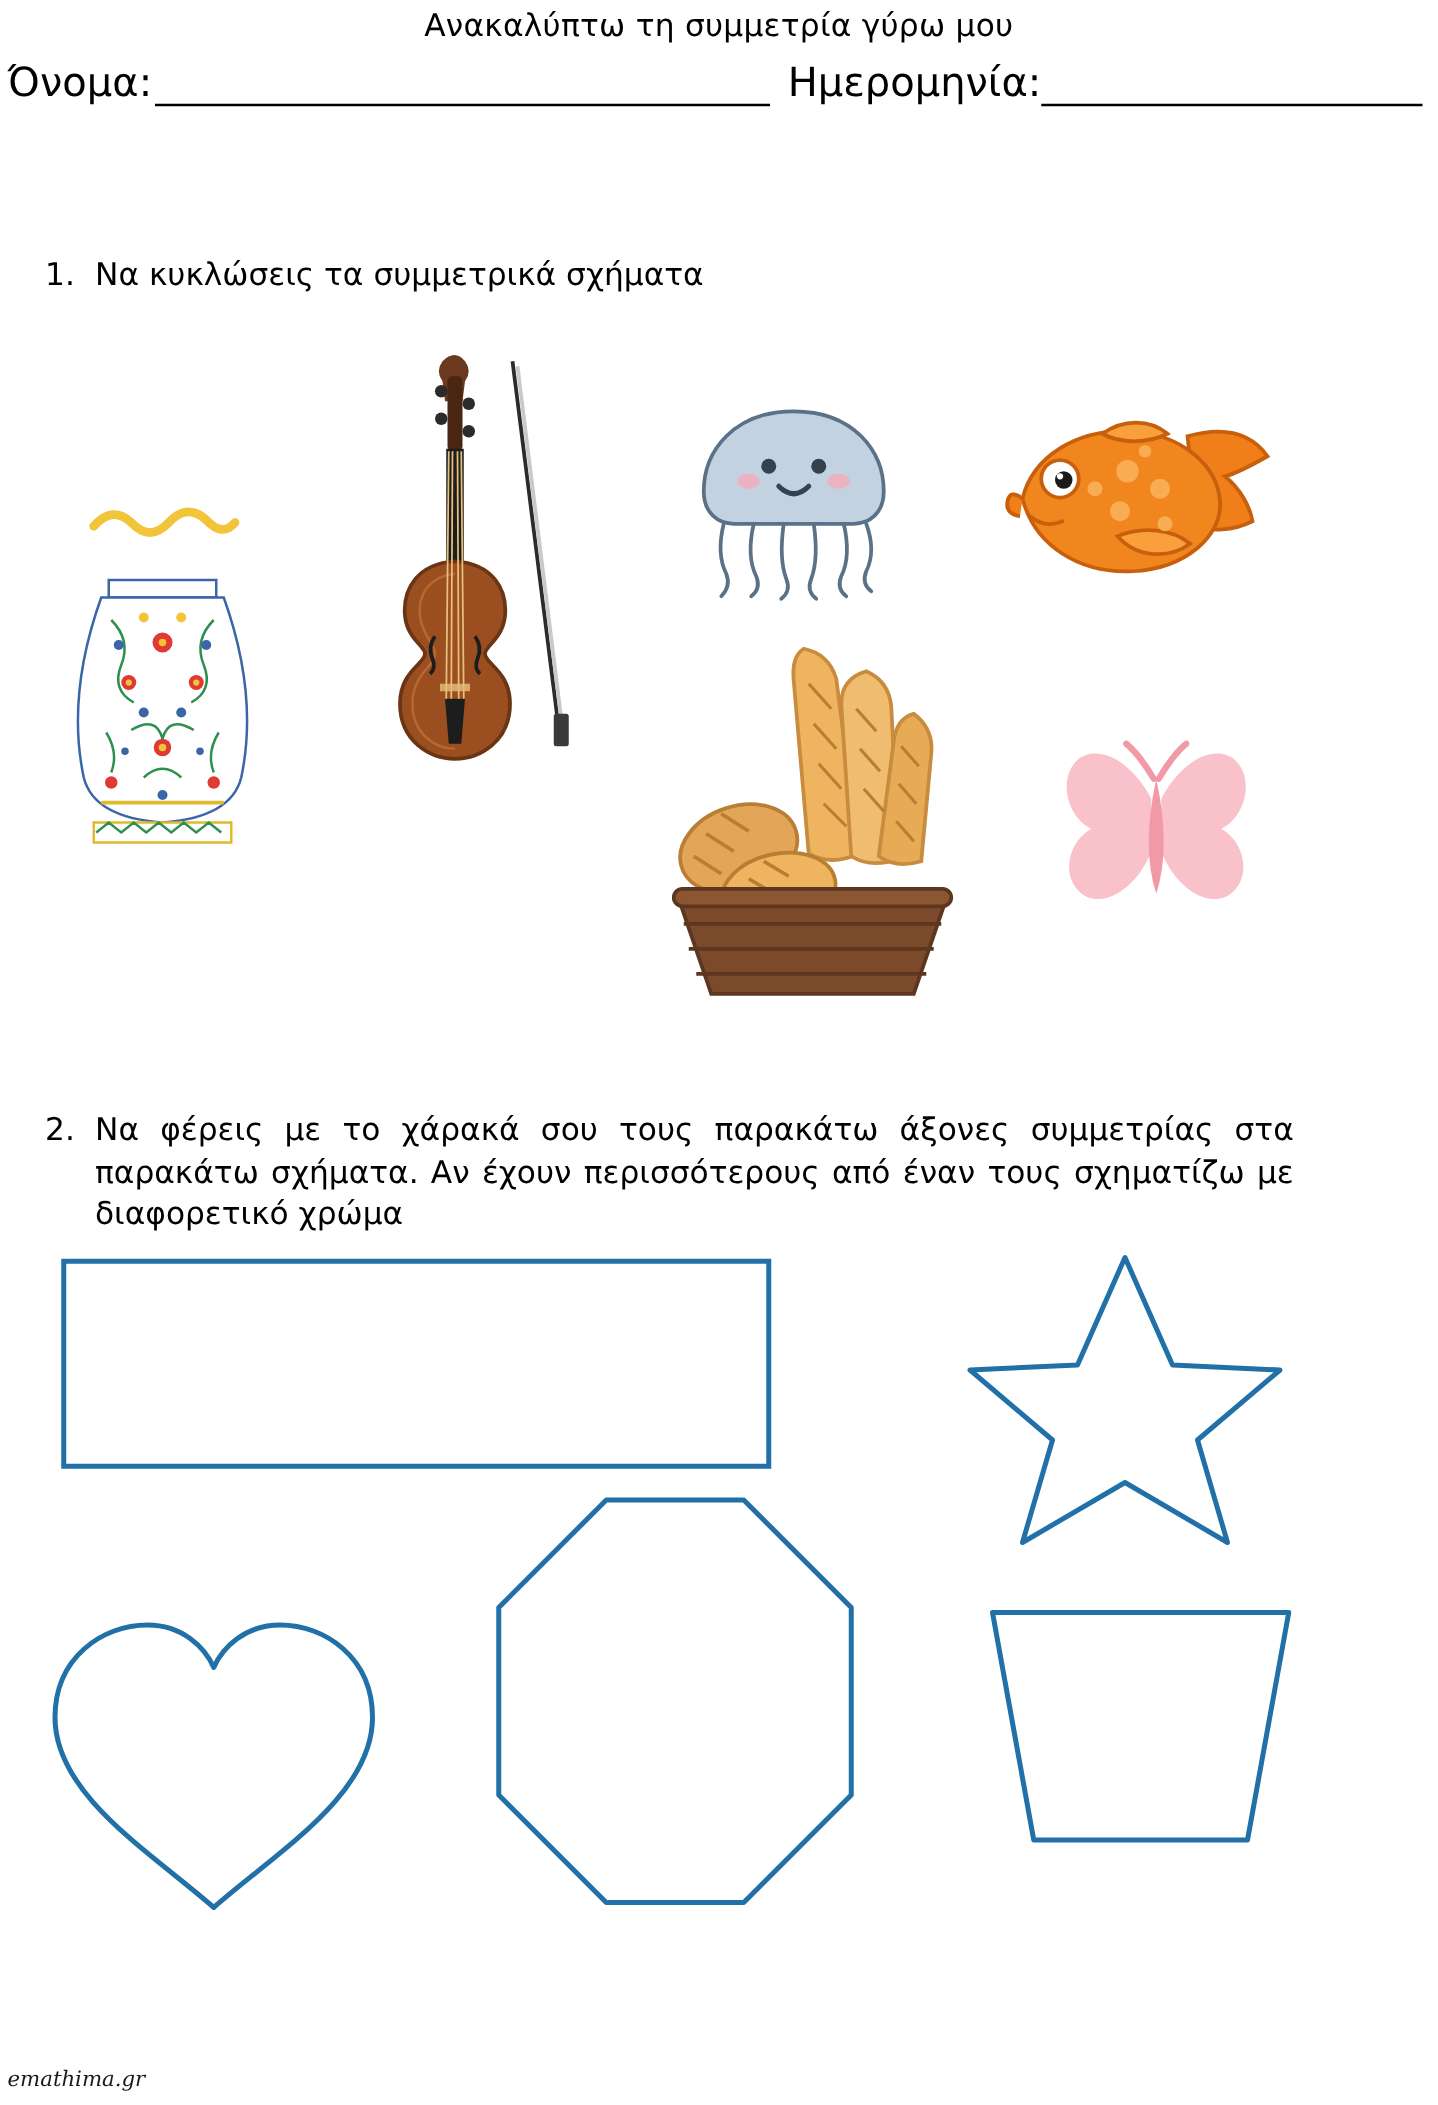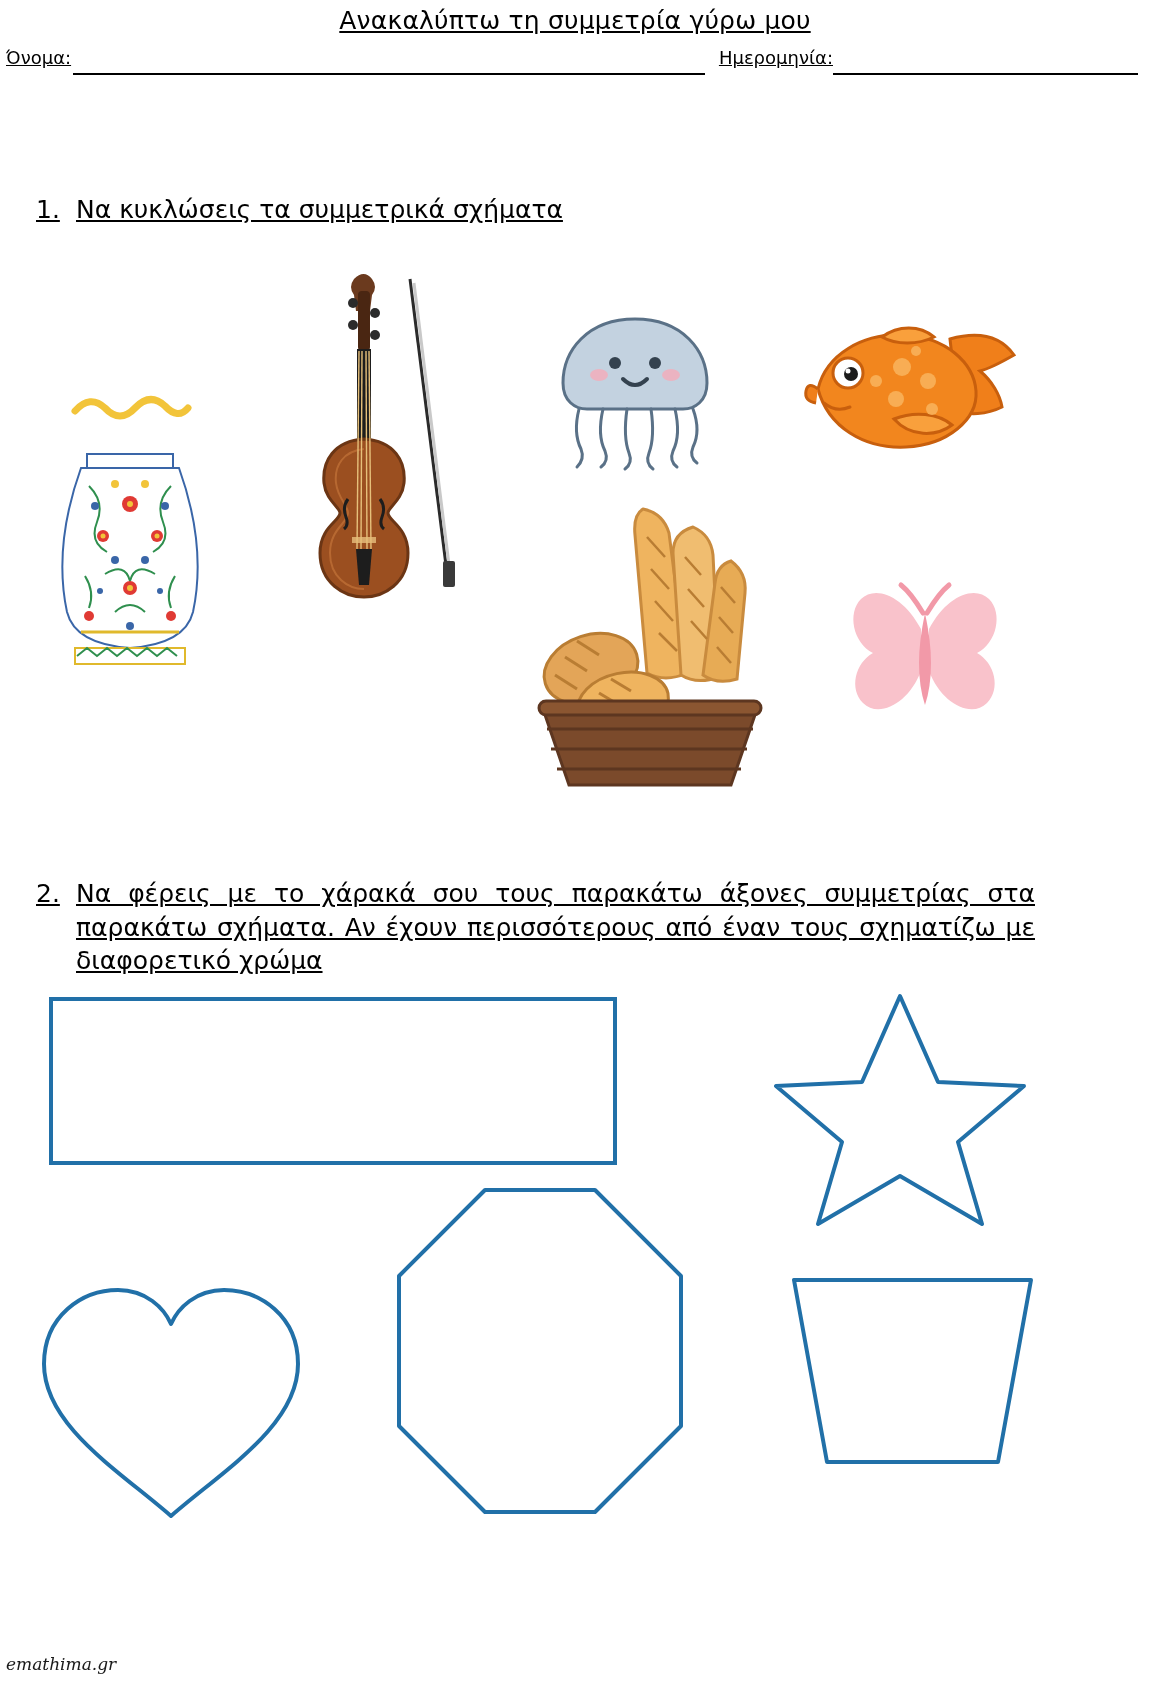--- a/index.html
+++ b/index.html
@@ -12,33 +12,32 @@
     background: #ffffff;
     font-family: "Liberation Sans", sans-serif;
     color: #000000;
     position: relative;
     overflow: hidden;
   }
   .page {
     position: relative;
     width: 1150px;
     height: 1684px;
-    text-decoration: underline;
   }
   .doc-title {
     text-align: center;
     font-size: 25px;
     font-family: "DejaVu Sans", sans-serif;
     padding-top: 6px;
     letter-spacing: 0.2px;
   }
   .name-row {
     display: flex;
-    align-items: flex-start;
-    font-size: 18px;
+    align-items: flex-end;
+    font-size: 32px;
     padding: 12px 12px 0 6px;
     font-family: "DejaVu Sans", sans-serif;
   }
   .name-label { white-space: nowrap; }
   .rule {
     flex: 1;
     border-bottom: 2px solid #000;
     height: 26px;
     margin: 0 2px;
   }

